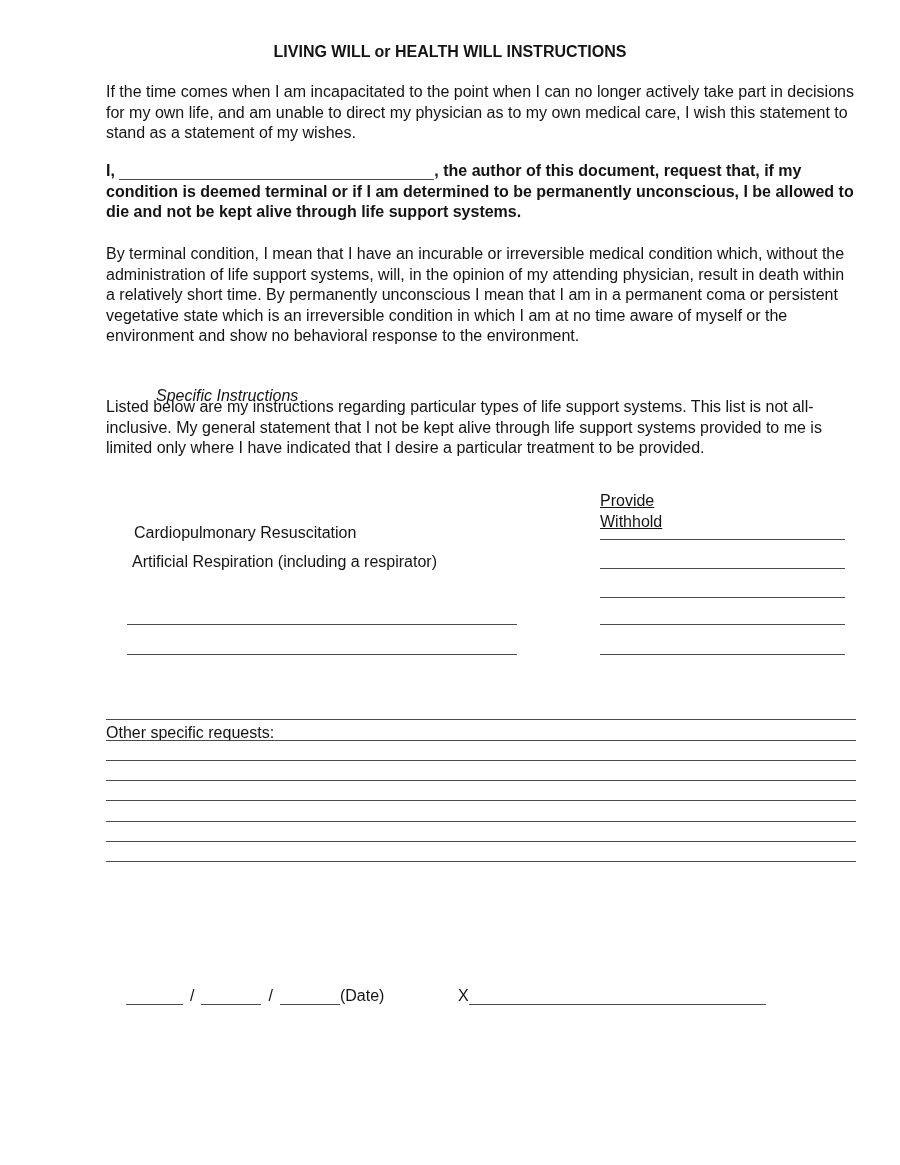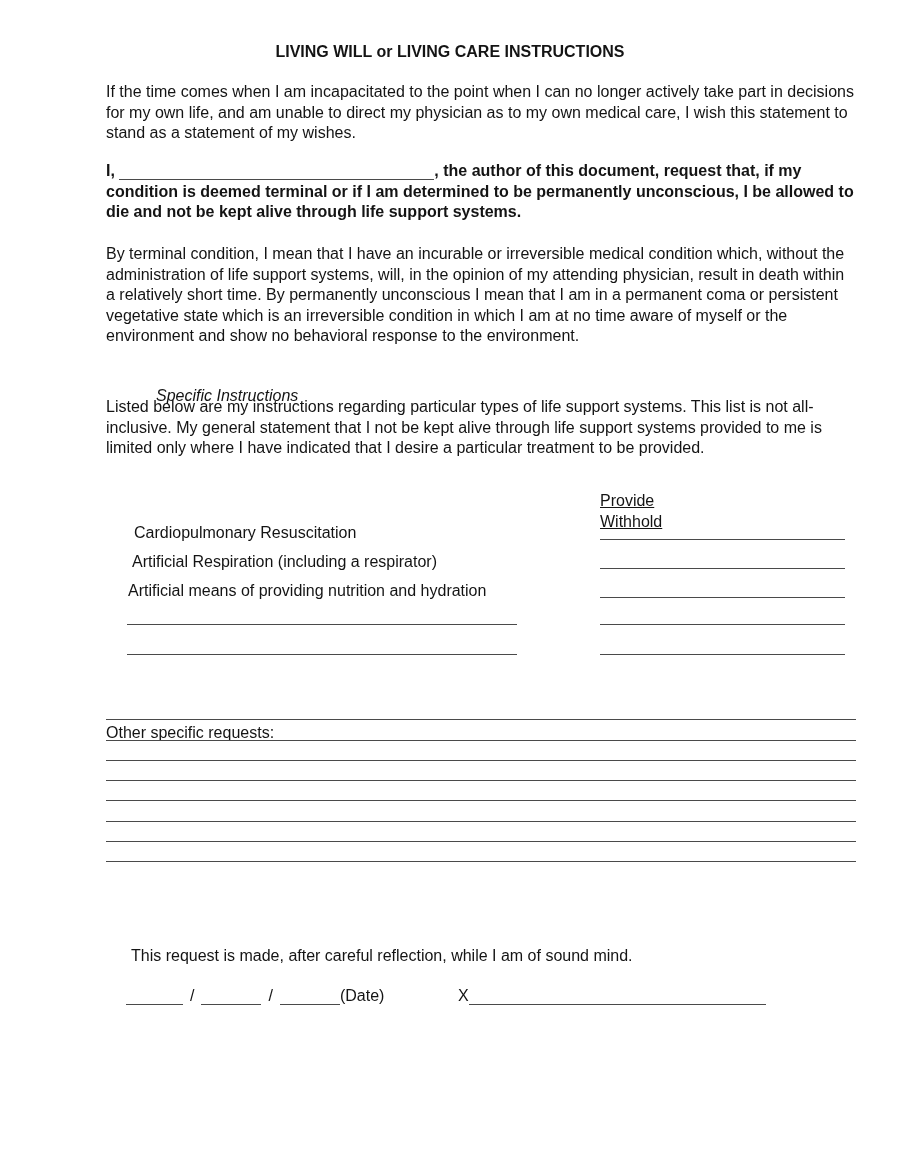--- a/index.html
+++ b/index.html
@@ -98,21 +98,21 @@
   .slash { margin: 0 7px; }
   .date-label { margin-left: 0; }
   .sig-group { position: absolute; left: 332px; top: 0; }
   .sig-line { width: 297px; }
 </style>
 </head>
 <body>
 
 <div class="page">
 
-  <div class="title-block">LIVING WILL or LIVING CARE INSTRUCTIONS</div>
+  <div class="title-block">LIVING WILL or HEALTH WILL INSTRUCTIONS</div>
 
   <p class="abs" style="top:82px">If the time comes when I am incapacitated to the point when I can no longer actively take part in decisions for my own life, and am unable to direct my physician as to my own medical care, I wish this statement to stand as a statement of my wishes.</p>
 
   <p class="abs bold" style="top:161px"><span>I,</span> <span class="blank author-blank"></span><span>, the author of this document, request that, if my condition is deemed terminal or if I am determined to be permanently unconscious, I be allowed to die and not be kept alive through life support systems.</span></p>
 
   <p class="abs" style="top:244px">By terminal condition, I mean that I have an incurable or irreversible medical condition which, without the administration of life support systems, will, in the opinion of my attending physician, result in death within a relatively short time. By permanently unconscious I mean that I am in a permanent coma or persistent vegetative state which is an irreversible condition in which I am at no time aware of myself or the environment and show no behavioral response to the environment.</p>
 
   <div class="abs italic indent-50" style="top:386px">Specific Instructions</div>
 
   <p class="abs" style="top:397px">Listed below are my instructions regarding particular types of life support systems. This list is not all-inclusive. My general statement that I not be kept alive through life support systems provided to me is limited only where I have indicated that I desire a particular treatment to be provided.</p>
@@ -124,21 +124,20 @@
     </div>
     <div class="st-row" style="top:32px">
       <span class="st-label">Cardiopulmonary Resuscitation</span>
       <span class="st-line"></span>
     </div>
     <div class="st-row" style="top:61px">
       <span class="st-label" style="padding-left:26px">Artificial Respiration (including a respirator)</span>
       <span class="st-line"></span>
     </div>
     <div class="st-row" style="top:90px">
-      <span class="st-label" style="padding-left:22px">Artificial means of providing nutrition and hydration</span>
       <span class="st-line"></span>
     </div>
     <div class="st-blank-rows">
         <div class="blank-row">
           <span class="bl-left"></span>
           <span class="bl-right"></span>
         </div>
         <div class="blank-row">
           <span class="bl-left"></span>
           <span class="bl-right"></span>
@@ -156,20 +155,19 @@
       <div class="writing-line"></div>
       <div class="writing-line"></div>
       <div class="writing-line"></div>
       <div class="writing-line"></div>
       <div class="writing-line"></div>
       <div class="writing-line"></div>
       <div class="writing-line"></div>
     </div>
 
 
-  <div class="abs indent-25" style="top:946px">This request is made, after careful reflection, while I am of sound mind.</div>
 
   <div class="date-row">
     <span class="dblank d1"></span><span class="slash">/</span><span class="dblank d2"></span><span class="slash">/</span><span class="dblank d2"></span><span class="date-label">(Date)</span>
     <span class="sig-group"><span>X</span><span class="dblank sig-line"></span></span>
   </div>
 
 </div>
 
 </body></html>

